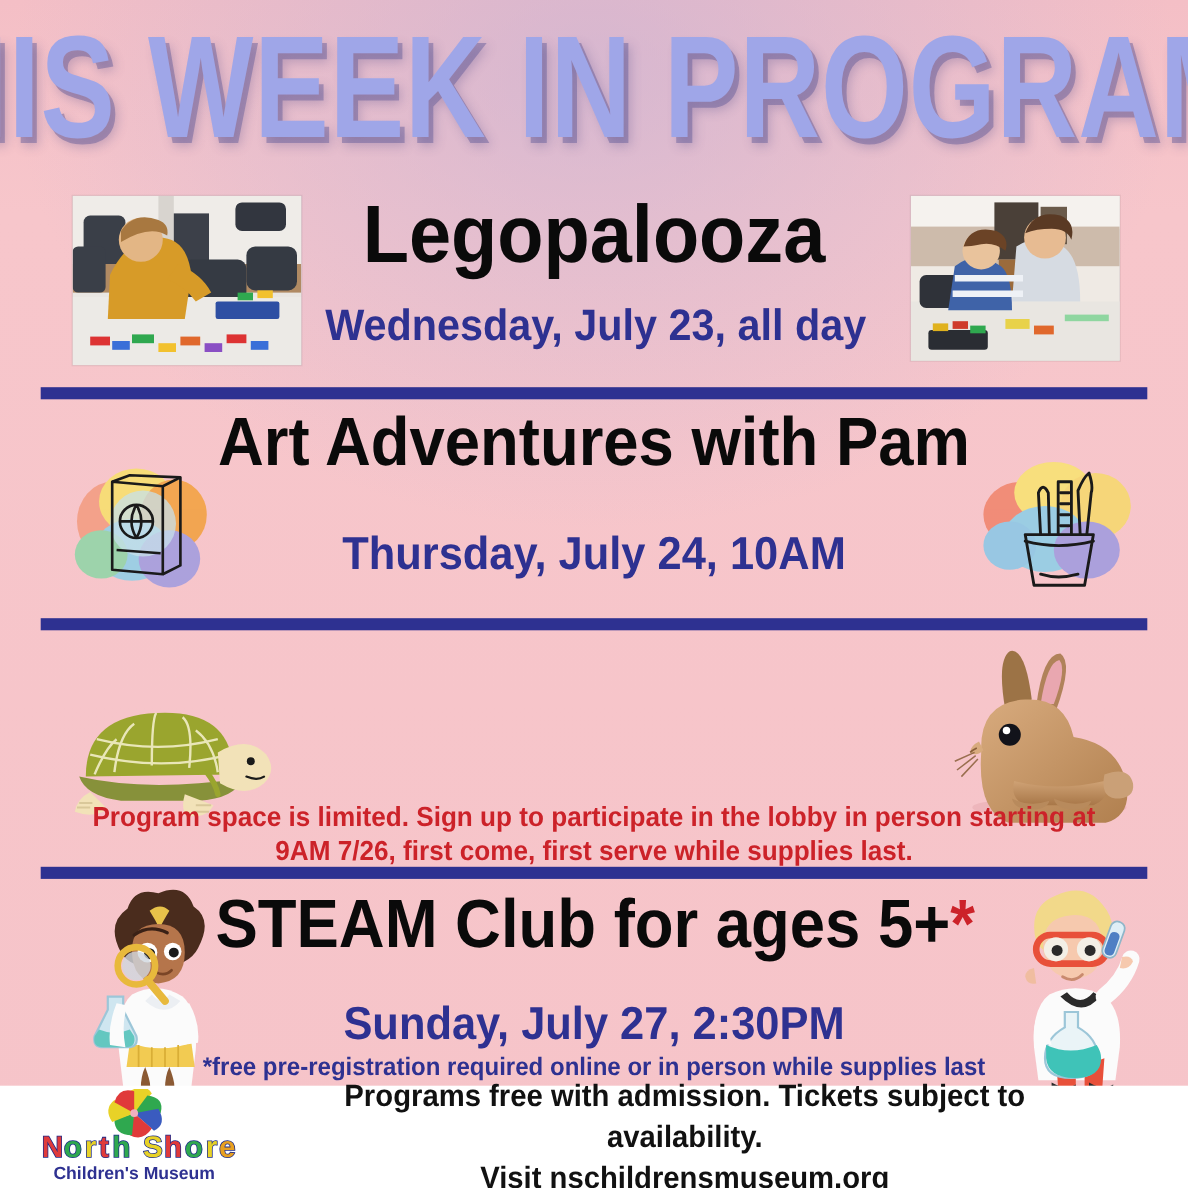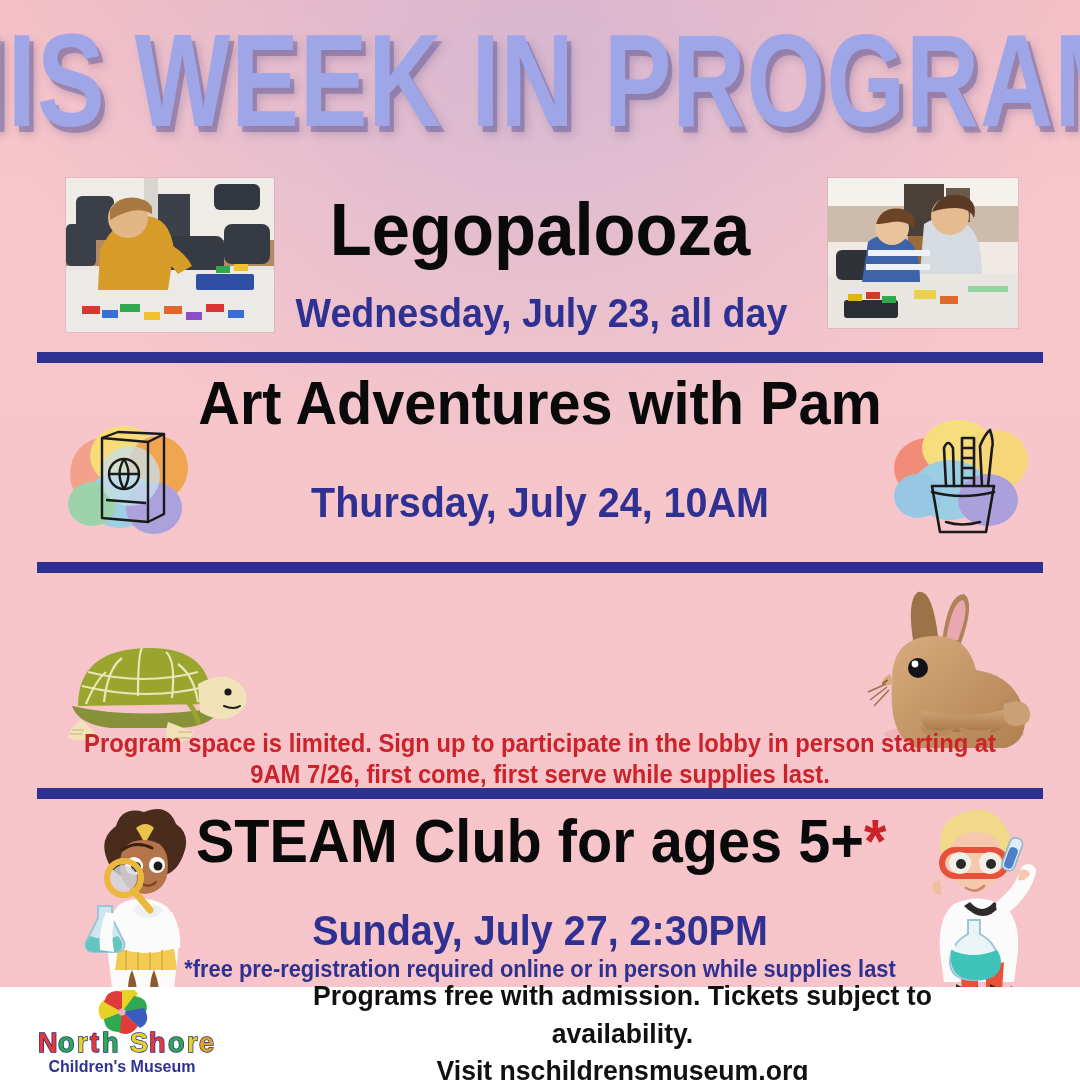--- a/index.html
+++ b/index.html
@@ -123,21 +123,21 @@
           <rect x="120" y="134" width="16" height="8" fill="#8a4fc4"></rect>
           <rect x="140" y="126" width="18" height="8" fill="#d33"></rect>
           <rect x="162" y="132" width="16" height="8" fill="#3a6fd8"></rect>
           <rect x="130" y="96" width="58" height="16" rx="2" fill="#2e4fa3"></rect>
           <rect x="150" y="88" width="14" height="7" fill="#2fa84f"></rect>
           <rect x="168" y="86" width="14" height="7" fill="#f2c12e"></rect>
         </g>
       </svg>
     </div>
 
-    <div style="position:absolute;left:280px;top:17px;width:520px;">
+    <div style="position:absolute;left:280px;top:0;width:520px;">
       <div class="headline" style="font-size:74px;margin-top:4px;">Legopalooza</div>
       <div class="subline" style="font-size:40px;margin-top:26px;">Wednesday, July 23, all day</div>
     </div>
 
     <div class="photo" style="left:828px;top:6px;width:190px;height:150px;">
       <svg viewBox="0 0 190 150" preserveAspectRatio="none">
         <rect width="190" height="150" fill="#efeae4"></rect>
         <rect x="0" y="0" width="190" height="30" fill="#f5f2ee"></rect>
         <rect x="0" y="28" width="190" height="36" fill="#cdbbab"></rect>
         <rect x="76" y="6" width="40" height="52" fill="#4a4038"></rect>

